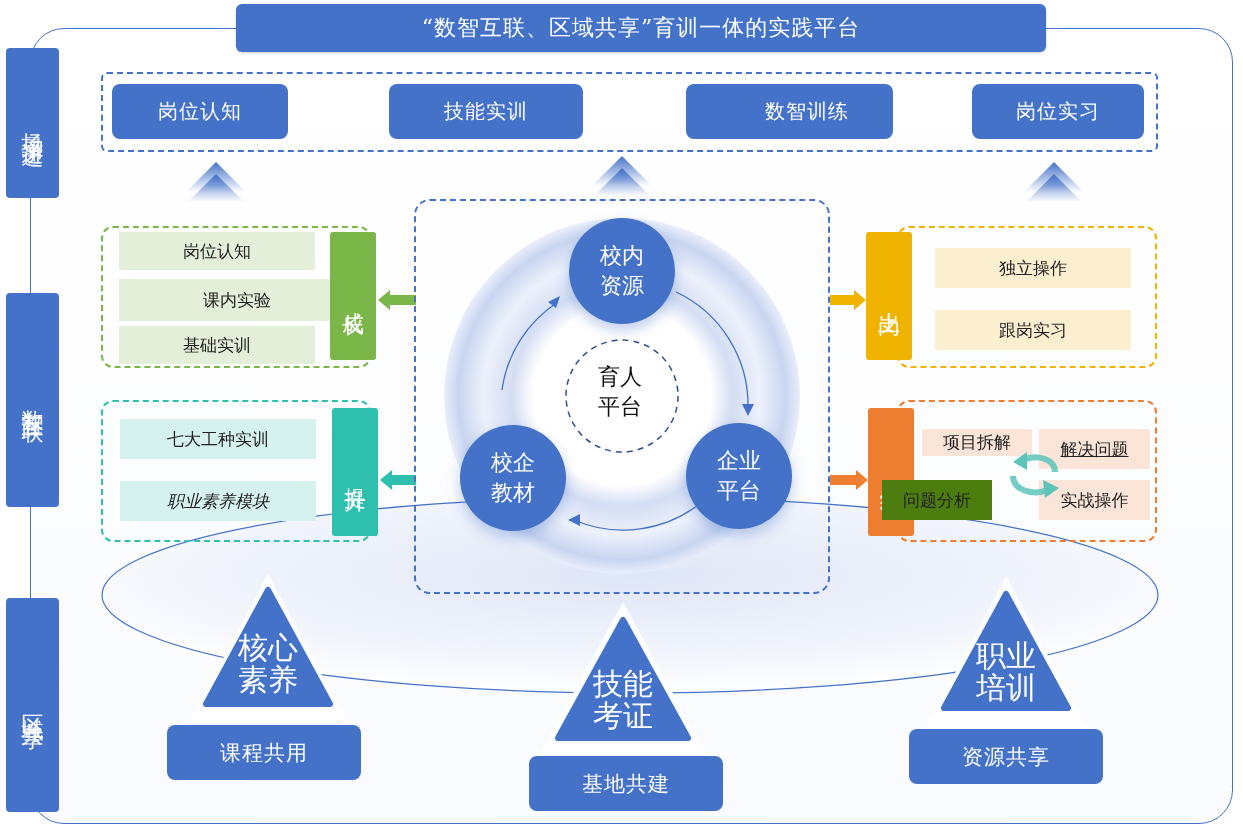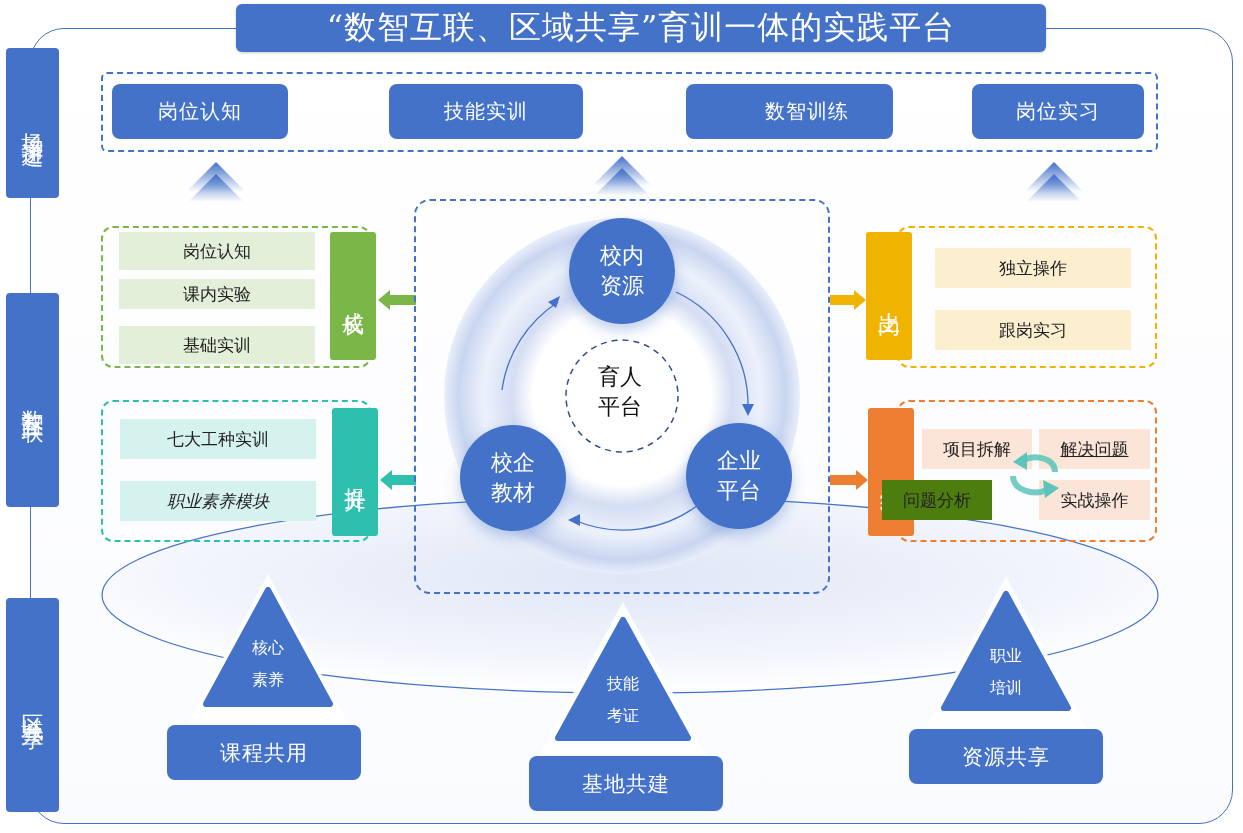--- a/index.html
+++ b/index.html
@@ -1,32 +1,32 @@
 <!DOCTYPE html>
 <html><head>
 <meta charset="utf-8">
 <style>
   html, body { margin:0; padding:0; }
   body { width:1243px; height:833px; position:relative; background:#ffffff; overflow:hidden;
          font-family:"DejaVu Serif","Liberation Serif",serif; }
   .abs { position:absolute; }
   .blue { background:#4472c8; color:#fff; }
   .frame { left:30px; top:28px; width:1203px; height:796px; border:1.5px solid #4472c8; border-radius:34px; box-sizing:border-box; background:linear-gradient(#fff,#fafbfe); }
-  .title-box { left:236px; top:4px; width:810px; height:48px; border-radius:6px; display:flex; align-items:center; justify-content:center; font-size:32px; letter-spacing:1px; box-shadow:0 1px 3px rgba(0,0,0,0.2); }
+  .title-box { left:236px; top:4px; width:810px; height:48px; border-radius:6px; display:flex; align-items:center; justify-content:center; font-size:22px; letter-spacing:1px; box-shadow:0 1px 3px rgba(0,0,0,0.2); }
   .side-tab { left:6px; width:53px; border-radius:4px; display:flex; align-items:center; justify-content:center; writing-mode:vertical-rl; font-size:22px; letter-spacing:4px; }
   .top-row { left:101px; top:72px; width:1057px; height:80px; border:2px dashed #4472c8; border-radius:6px; box-sizing:border-box; }
   .nav-btn { top:84px; height:55px; border-radius:8px; display:flex; align-items:center; justify-content:center; font-size:20px; letter-spacing:1px; }
   .chev { width:60px; height:40px; }
   .group { border:2px dashed; border-radius:12px; box-sizing:border-box; }
   .item { display:flex; align-items:center; justify-content:center; font-size:17px; color:#222; }
   .tag { display:flex; align-items:center; justify-content:center; writing-mode:vertical-rl; color:#fff; font-size:22px; letter-spacing:2px; border-radius:3px; }
   .center-box { left:414px; top:199px; width:416px; height:395px; border:2px dashed #4472c8; border-radius:16px; box-sizing:border-box; }
   .node { border-radius:50%; background:#4472c8; color:#fff; display:flex; align-items:center; justify-content:center; text-align:center; font-size:22px; line-height:30px; width:106px; height:106px; box-shadow:0 6px 14px rgba(68,114,200,0.35); }
   .bottom-btn { height:55px; border-radius:8px; display:flex; align-items:center; justify-content:center; font-size:21px; letter-spacing:1px; }
-  .tri-label { color:#fff; font-size:16px; line-height:32px; text-align:center; }
+  .tri-label { color:#fff; font-size:30px; line-height:32px; text-align:center; }
 </style>
 </head>
 <body>
 
 <div class="abs frame"></div>
 
 <svg class="abs" style="left:95px;top:490px;" width="1070" height="220">
   <defs>
     <radialGradient id="ellg" cx="50%" cy="40%" r="60%">
       <stop offset="0%" stop-color="#dfe6f6"></stop>
@@ -63,21 +63,21 @@
   <polygon points="30,0 60,30 0,30" fill="url(#chg)"></polygon>
     <polygon points="30,12 58,40 2,40" fill="url(#chg)"></polygon>
 </svg>
 <svg class="abs chev" style="left:1024px;top:162px;" viewBox="0 0 60 40">
   <polygon points="30,0 60,30 0,30" fill="url(#chg)"></polygon>
     <polygon points="30,12 58,40 2,40" fill="url(#chg)"></polygon>
 </svg>
 
 <div class="abs group" style="left:101px;top:226px;width:270px;height:142px;border-color:#7ab648;"></div>
 <div class="abs item" style="left:119px;top:232px;width:196px;height:38px;background:#e3efd9;">岗位认知</div>
-<div class="abs item" style="left:119px;top:279px;width:196px;height:30px;background:#e3efd9;">课内实验</div>
+<div class="abs item" style="left:119px;top:279px;width:196px;height:42px;background:#e3efd9;padding-left:20px;">课内实验</div>
 <div class="abs item" style="left:119px;top:326px;width:196px;height:38px;background:#e3efd9;">基础实训</div>
 <div class="abs tag" style="left:330px;top:232px;width:46px;height:128px;background:#7ab648;">成长</div>
 <svg class="abs" style="left:378px;top:290px;" width="38" height="20">
     <polygon points="0,10 12,0 12,5 38,5 38,15 12,15 12,20" fill="#7ab648"></polygon>
   </svg>
 
 <div class="abs group" style="left:101px;top:400px;width:270px;height:142px;border-color:#2fbfae;"></div>
 <div class="abs item" style="left:120px;top:419px;width:196px;height:40px;background:#d6f2ef;font-family:Liberation Serif, serif;">七大工种实训</div>
 <div class="abs item" style="left:120px;top:481px;width:196px;height:40px;background:#d6f2ef;font-style:italic;">职业素养模块</div>
 <div class="abs tag" style="left:332px;top:408px;width:46px;height:128px;background:#2fbfae;">提升</div>
@@ -88,21 +88,21 @@
 <div class="abs group" style="left:897px;top:226px;width:260px;height:142px;border-color:#f0b400;"></div>
 <div class="abs tag" style="left:866px;top:232px;width:46px;height:128px;background:#f0b400;">上岗</div>
 <div class="abs item" style="left:935px;top:248px;width:196px;height:40px;background:#fcefcf;">独立操作</div>
 <div class="abs item" style="left:935px;top:310px;width:196px;height:40px;background:#fcefcf;">跟岗实习</div>
 <svg class="abs" style="left:830px;top:290px;" width="36" height="20">
     <polygon points="36,10 24,0 24,5 0,5 0,15 24,15 24,20" fill="#f0b400"></polygon>
   </svg>
 
 <div class="abs group" style="left:897px;top:400px;width:260px;height:142px;border-color:#ed7d31;"></div>
 <div class="abs tag" style="left:868px;top:408px;width:46px;height:128px;background:#ed7d31;">演练</div>
-<div class="abs item" style="left:922px;top:429px;width:110px;height:40px;background:#fbe4d8;">项目拆解</div>
+<div class="abs item" style="left:922px;top:429px;width:110px;height:27px;background:#fbe4d8;">项目拆解</div>
 <div class="abs item" style="left:1039px;top:429px;width:111px;height:40px;background:#fbe4d8;text-decoration:underline;">解决问题</div>
 <div class="abs item" style="left:882px;top:480px;width:110px;height:40px;background:#4d7c0f;">问题分析</div>
 <div class="abs item" style="left:1039px;top:480px;width:111px;height:40px;background:#fbe4d8;">实战操作</div>
 <svg class="abs" style="left:1005px;top:450px;" width="60" height="50" viewBox="0 0 60 50">
   <path d="M50,22 C50,8 30,4 18,10" stroke="#5cc4bb" stroke-width="6" fill="none" opacity="0.85"></path>
   <polygon points="8,12 22,2 22,20" fill="#5cc4bb"></polygon>
   <path d="M8,26 C8,40 28,46 42,40" stroke="#5cc4bb" stroke-width="6" fill="none" opacity="0.85"></path>
   <polygon points="54,38 38,30 40,48" fill="#5cc4bb"></polygon>
 </svg>
 <svg class="abs" style="left:830px;top:470px;" width="38" height="20">

